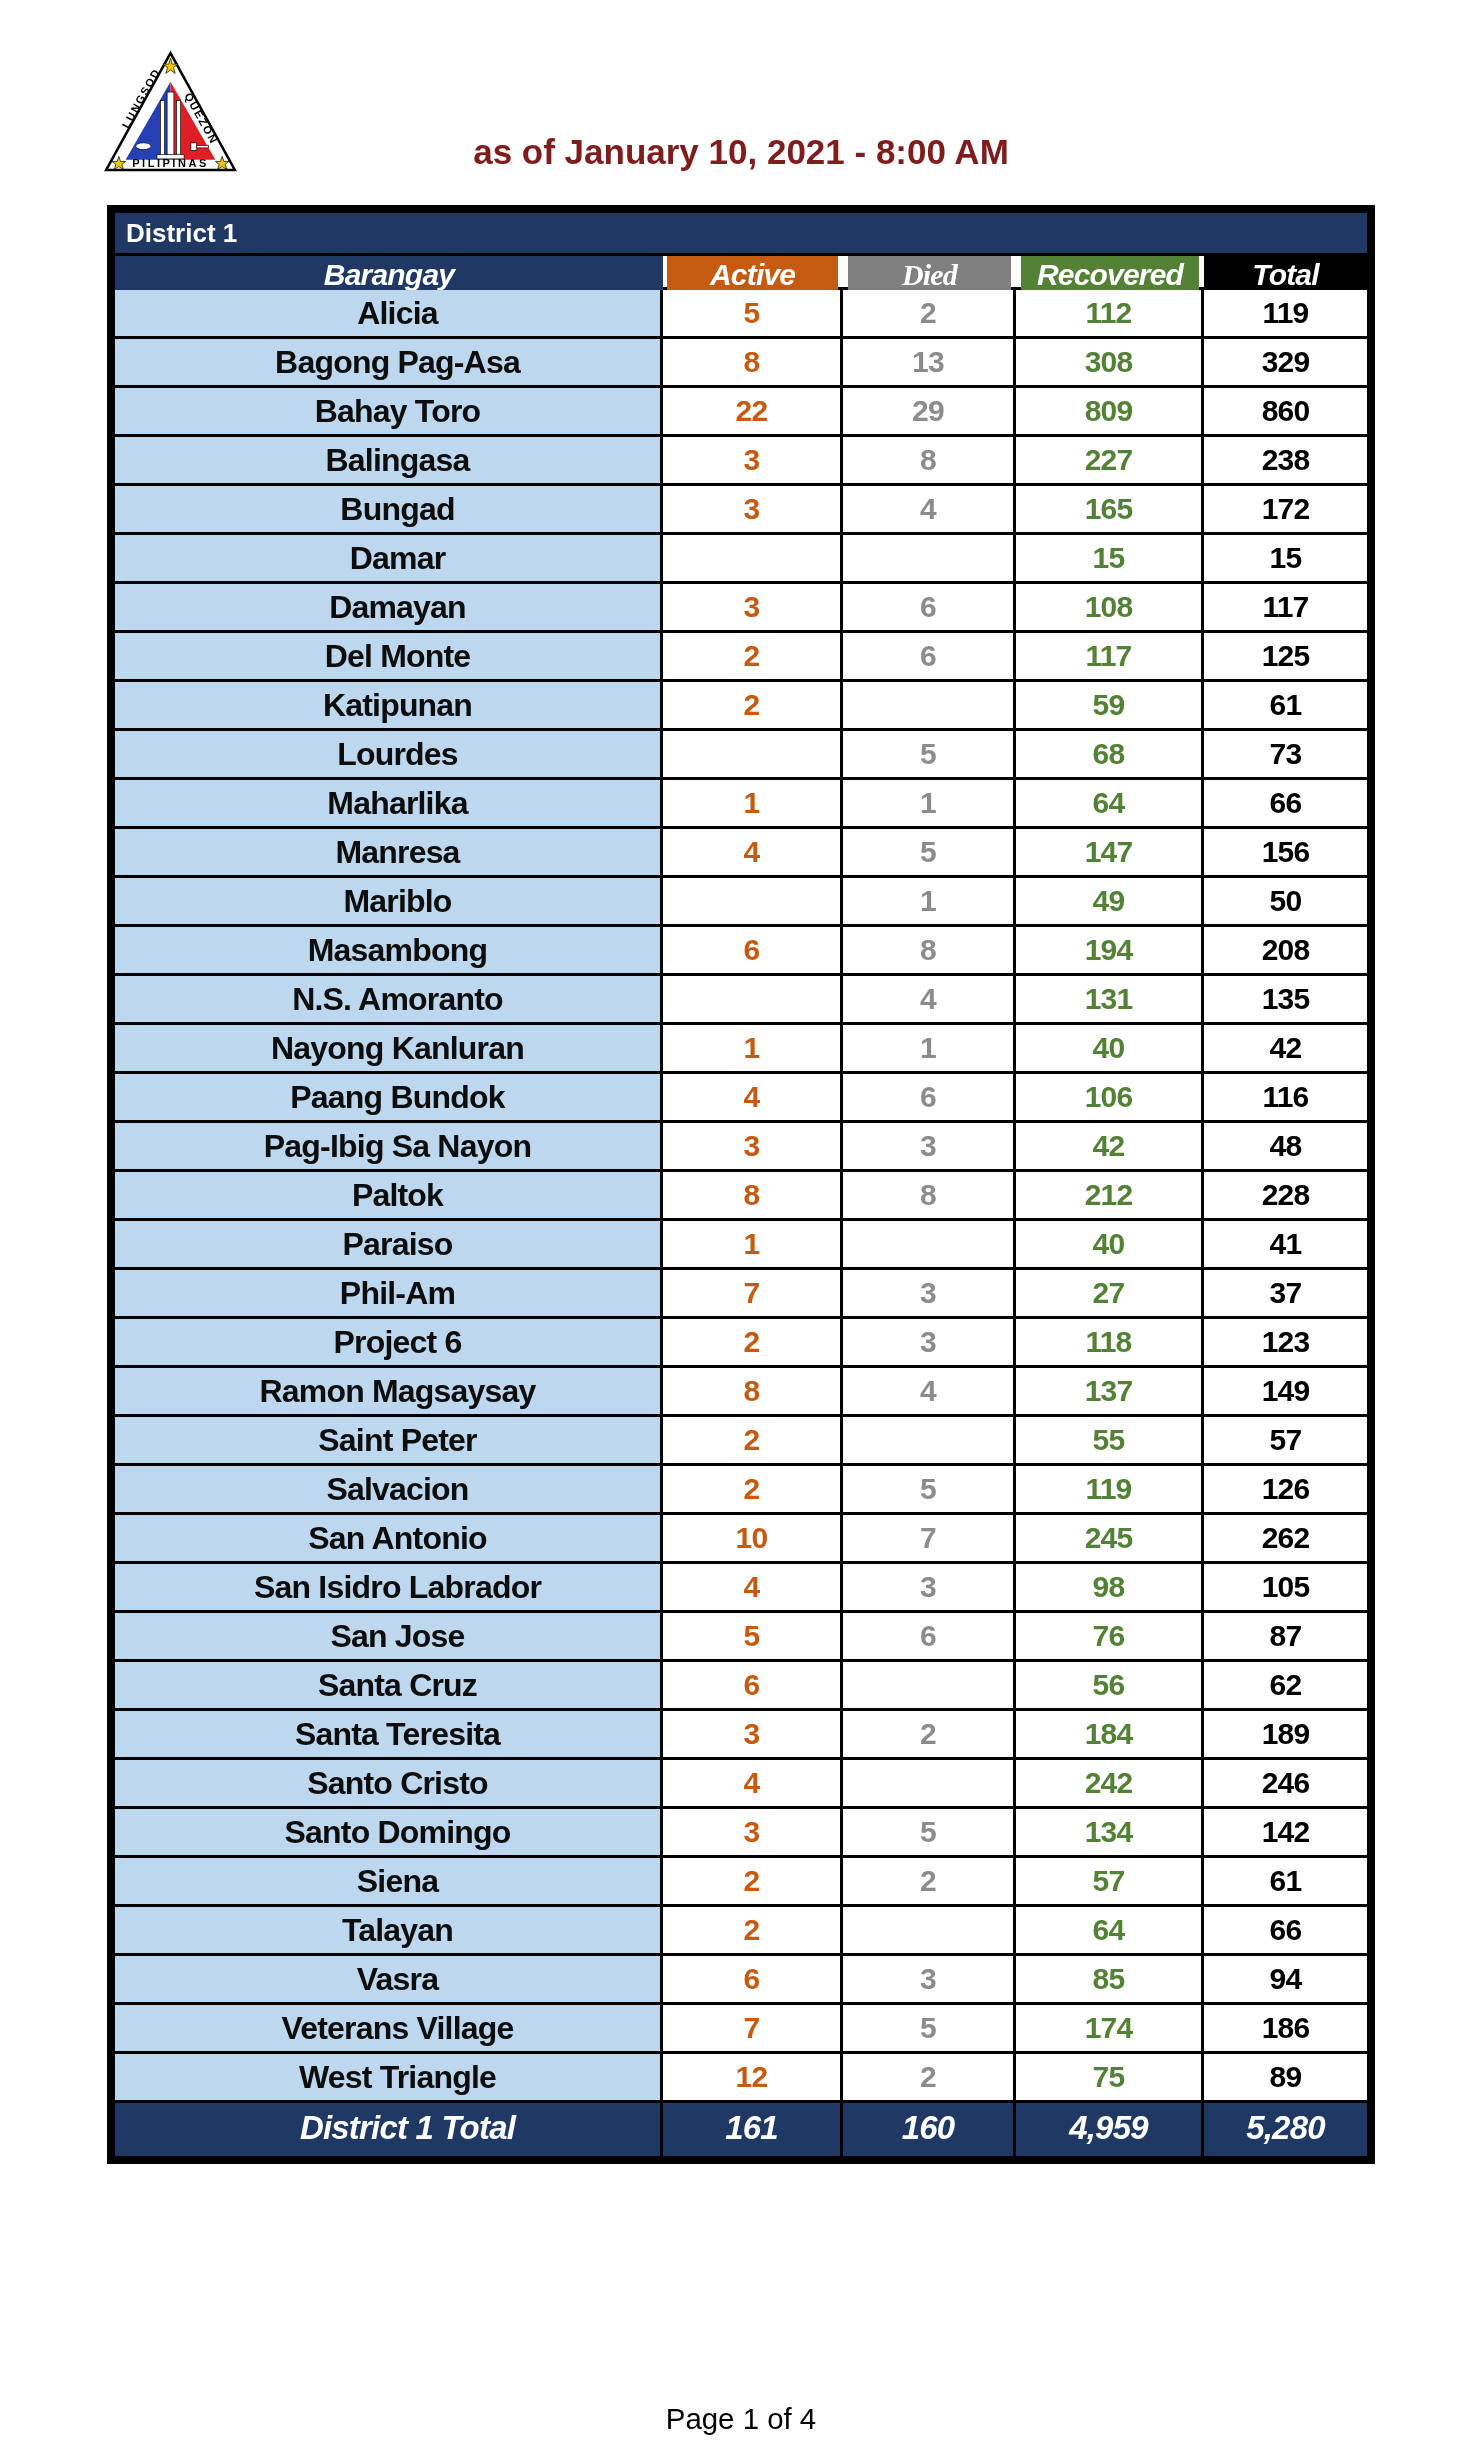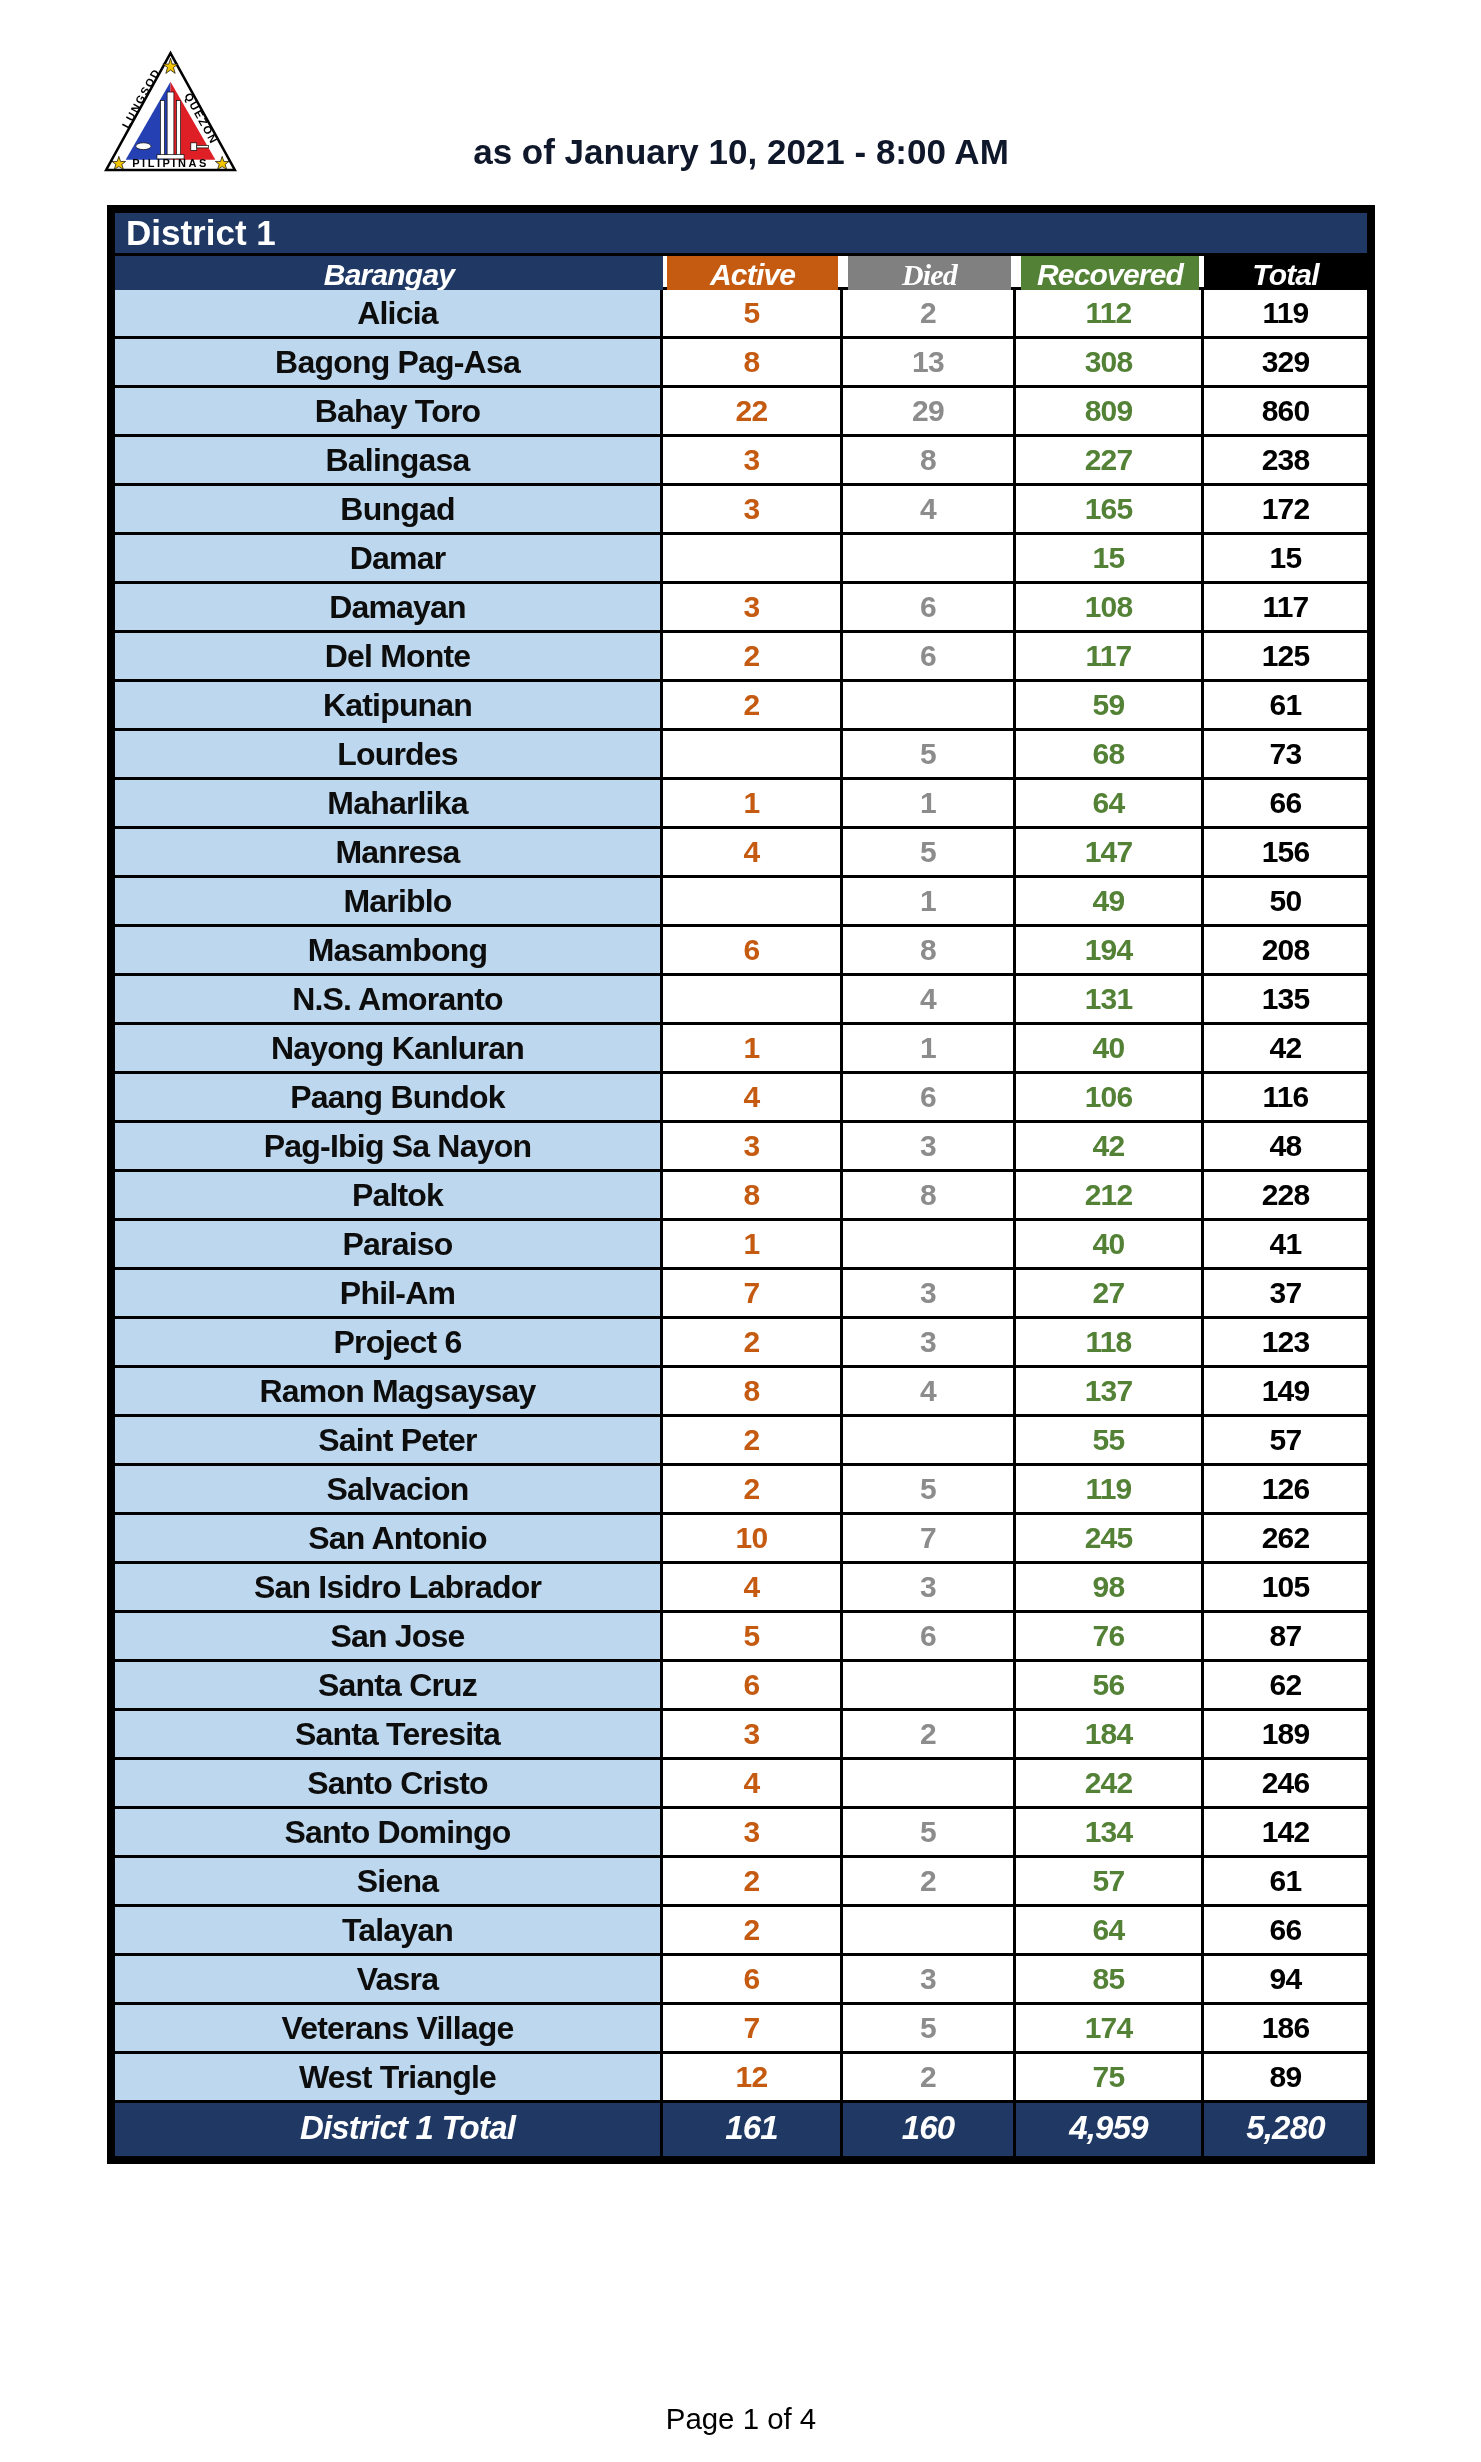--- a/index.html
+++ b/index.html
@@ -4,30 +4,30 @@
 <style>
   html,body{margin:0;padding:0;background:#fff;}
   body{width:1482px;height:2462px;position:relative;font-family:"Liberation Sans",sans-serif;-webkit-font-smoothing:antialiased;}
   .page{position:absolute;inset:0;}
 
   
   .logo{position:absolute;left:102px;top:48px;width:137px;height:127px;}
   .page-title{position:absolute;left:0;top:73px;width:100%;text-align:center;
     font-size:46px;font-weight:bold;color:#1F3864;letter-spacing:0px;}
   .page-subtitle{position:absolute;left:0;top:132px;width:100%;text-align:center;
-    font-size:35px;font-weight:bold;color:#0f172a;}
+    font-size:35px;font-weight:bold;color:#7f1d1d;}
 
   
   .covid-table{position:absolute;left:107px;top:205px;width:1268px;
     border:8px solid #000;box-sizing:border-box;background:#fff;}
   .grid-row{display:grid;grid-template-columns:548px 180px 173px 188px 163px;}
   .grid-row > div{box-sizing:border-box;overflow:hidden;white-space:nowrap;}
 
   .district-row{height:43px;background:#1F3864;border-bottom:3.2px solid #000;box-sizing:border-box;
-    color:#fff;font-size:35px;font-weight:bold;line-height:40px;padding-left:11px;}
+    color:#fff;font-size:26px;font-weight:bold;line-height:40px;padding-left:11px;}
 
   .header-row{height:34px;border-bottom:3.2px solid #000;box-sizing:border-box;background:#fff;}
   .header-row > div{height:37px;line-height:37px;text-align:center;
     font-size:30px;font-weight:bold;font-style:italic;color:#fff;letter-spacing:-0.8px;}
   .h-name{background:#1F3864;}
   .h-active{background:#C55A11;margin:0 4.8px 0 4px;}
   .h-died{background:#808080;margin:0 4.8px;font-family:Liberation Serif, serif;}
   .h-recovered{background:#538135;margin:0 4.8px;}
   .h-total{background:#000;}
 

